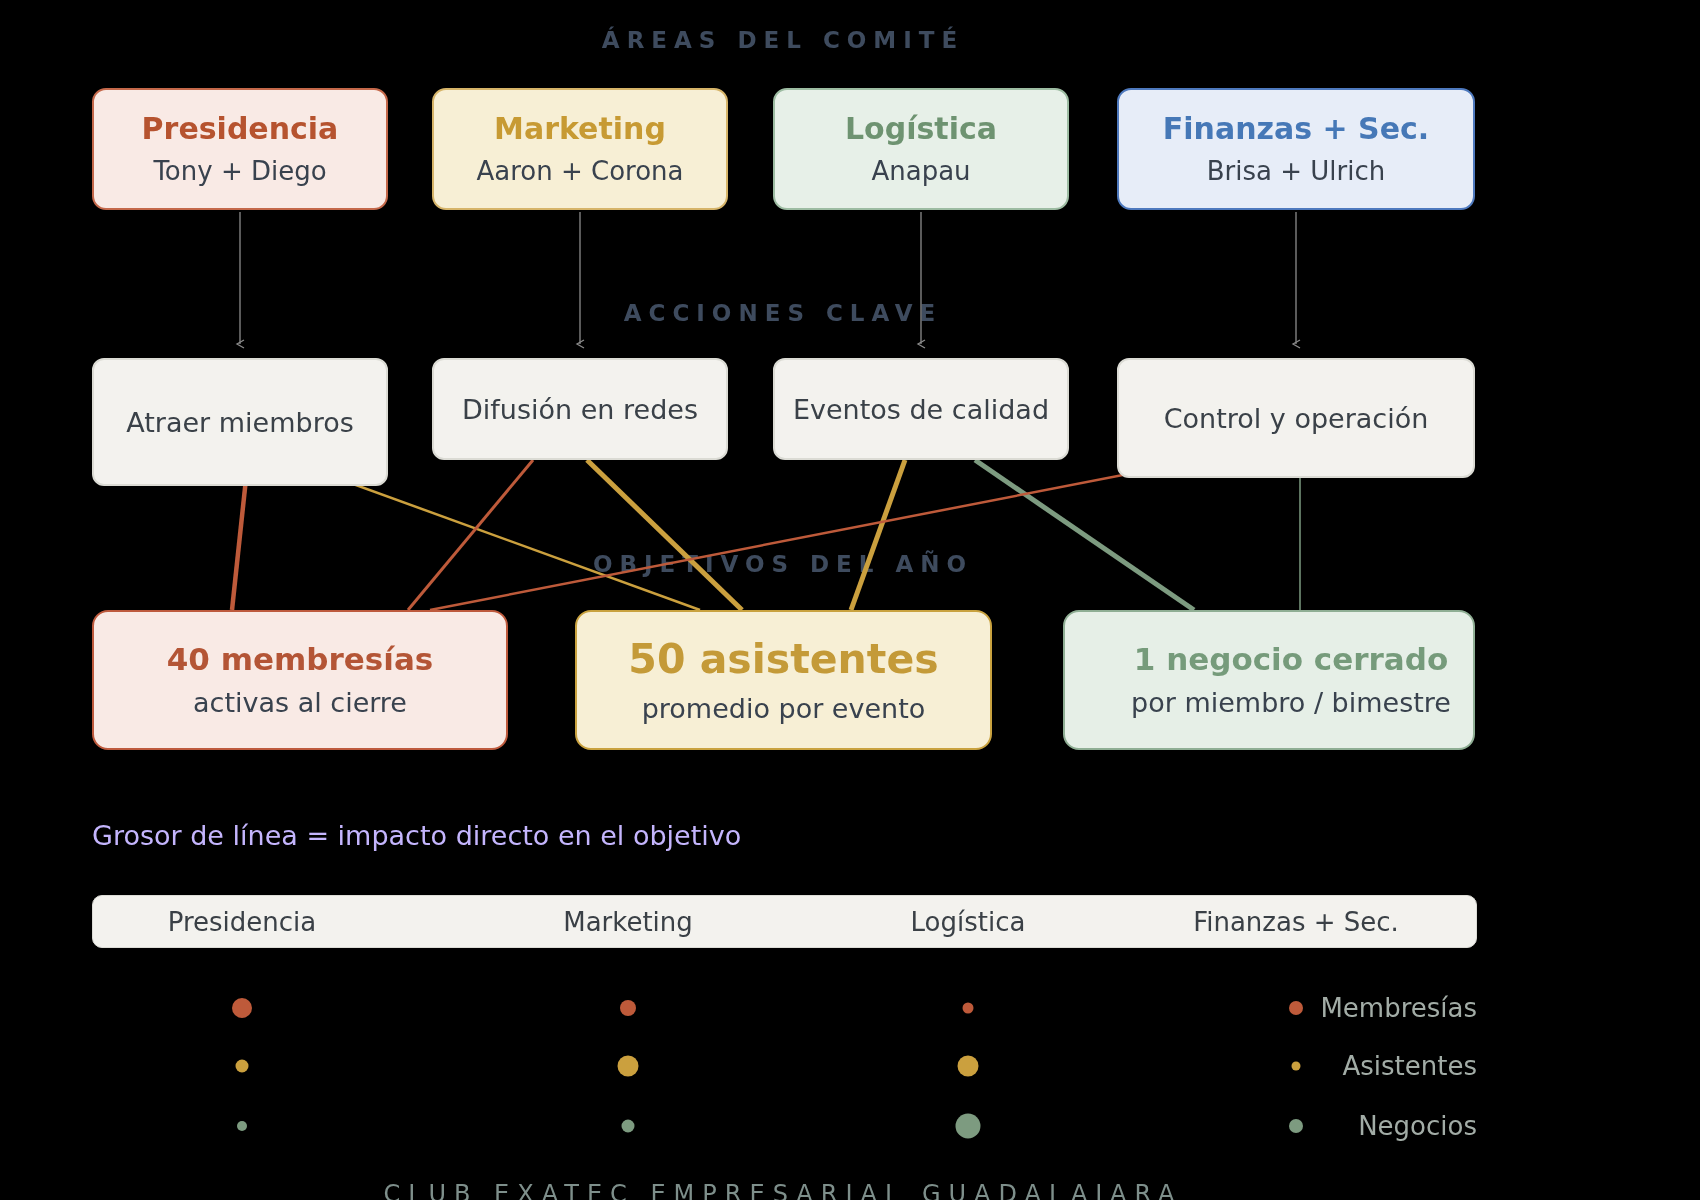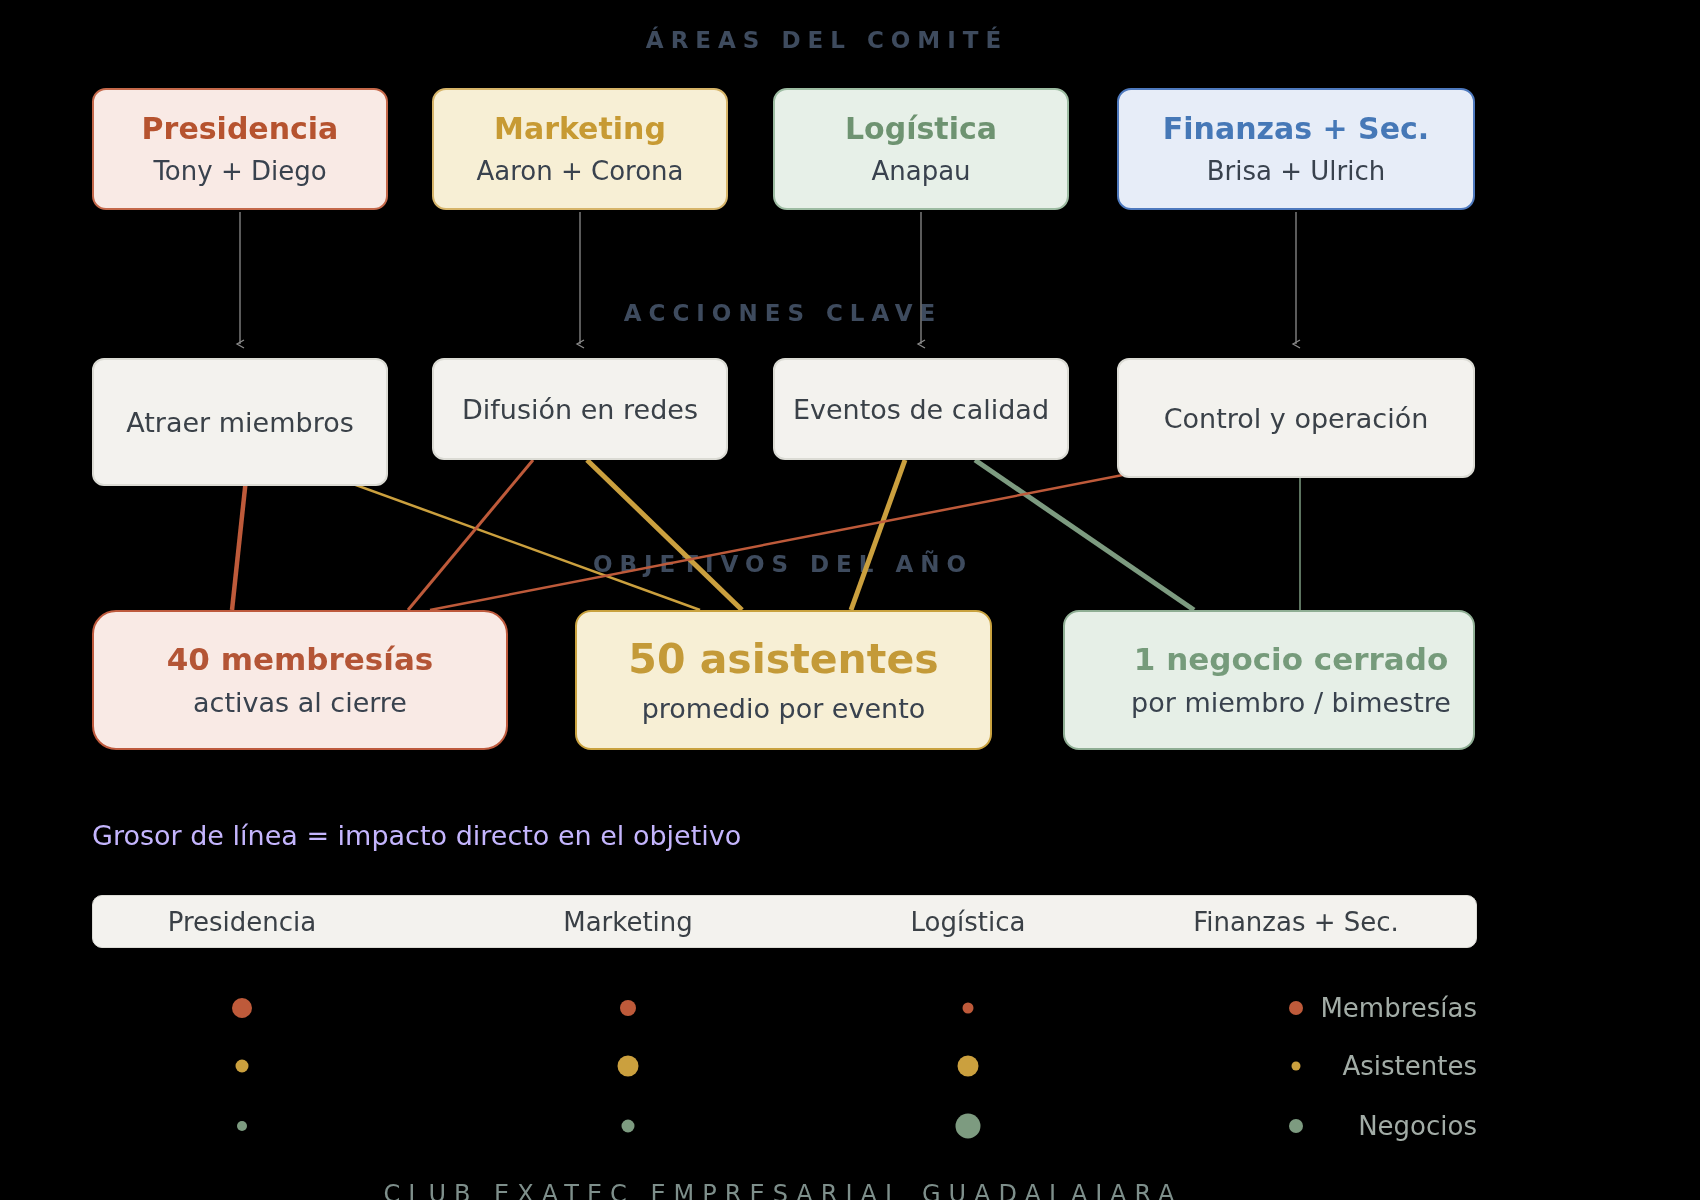--- a/index.html
+++ b/index.html
@@ -58,21 +58,21 @@
     position:absolute;left:783px;top:1180px;transform:translateX(-50%);
     font-size:24px;letter-spacing:8px;color:#7E8F8B;white-space:nowrap;
   }
   svg{position:absolute;left:0;top:0;z-index:1;}
 </style>
 </head>
 <body>
 
 <div id="canvas">
 
-  <div class="sec-title" style="left:783px;top:27px;margin-left:44px;">ÁREAS DEL COMITÉ</div>
+  <div class="sec-title" style="left:783px;top:27px;">ÁREAS DEL COMITÉ</div>
   <div class="sec-title" style="left:783px;top:300px;">ACCIONES CLAVE</div>
   <div class="sec-title" style="left:783px;top:551px;">OBJETIVOS DEL AÑO</div>
 
   <svg id="lines-svg" width="1700" height="1200">
     <defs>
       <marker id="arrowhead" markerWidth="10" markerHeight="10" refX="5" refY="5" orient="auto" markerUnits="userSpaceOnUse">
         <path d="M1,1 L5,8 L9,1" fill="none" stroke="#8C8C8C" stroke-width="1.3"></path>
       </marker>
     </defs>
     <g>
@@ -116,21 +116,21 @@
   <div class="box action-box" style="left:432px;top:358px;width:296px;height:102px;">
     <span>Difusión en redes</span>
   </div>
   <div class="box action-box" style="left:773px;top:358px;width:296px;height:102px;">
     <span>Eventos de calidad</span>
   </div>
   <div class="box action-box" style="left:1117px;top:358px;width:358px;height:120px;">
     <span>Control y operación</span>
   </div>
 
-  <div class="box obj-memb" style="left:92px;top:610px;width:416px;height:140px;border-radius:24px;">
+  <div class="box obj-memb" style="left:92px;top:610px;width:416px;height:140px;border-radius:16px;">
     <div class="b-title">40 membresías</div>
     <div class="obj-sub">activas al cierre</div>
   </div>
   <div class="box obj-asis" style="left:575px;top:610px;width:417px;height:140px;border-radius:16px;">
     <div class="b-title">50 asistentes</div>
     <div class="obj-sub">promedio por evento</div>
   </div>
   <div class="box obj-neg" style="left:1063px;top:610px;width:412px;height:140px;border-radius:16px;">
     <div class="b-title">1 negocio cerrado</div>
     <div class="obj-sub">por miembro / bimestre</div>

